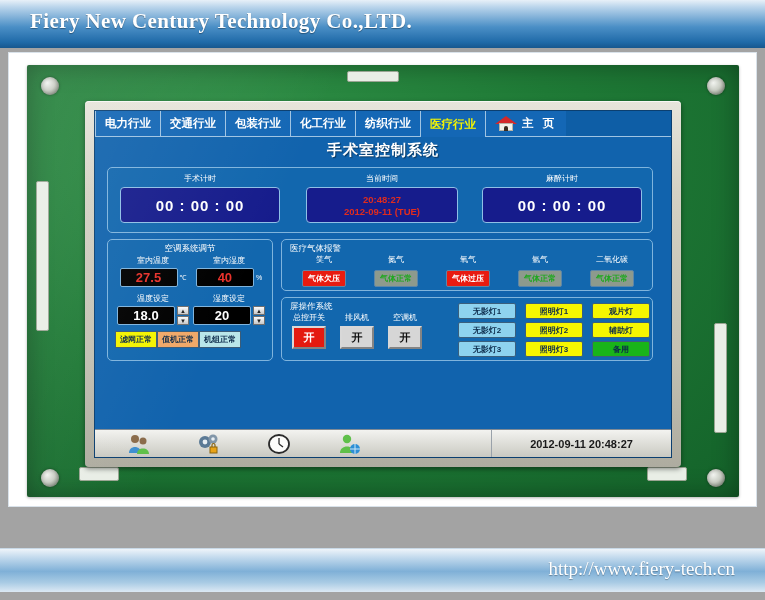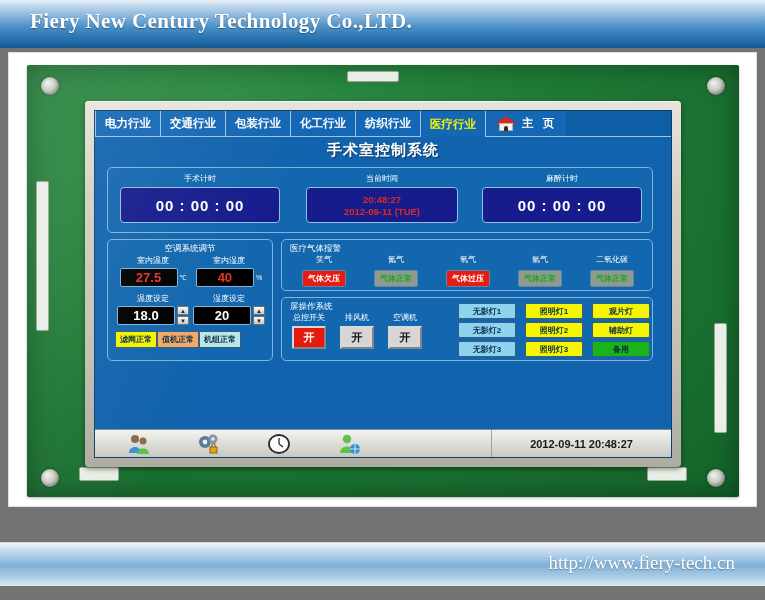--- a/index.html
+++ b/index.html
@@ -2,21 +2,21 @@
 <html><head>
 <meta charset="utf-8">
 <style>
   * { box-sizing: border-box; margin: 0; padding: 0; }
   body {
     width: 765px; height: 600px;
     font-family: "Liberation Sans", sans-serif;
     background: #ffffff;
     overflow: hidden;
   }
-  .page { position: relative; width: 765px; height: 600px; background: #737373; }
+  .page { position: relative; width: 765px; height: 600px; background: #a3a3a3; }
 
   
   .banner {
     position: absolute; left: 0; top: 0; width: 765px; height: 48px;
     background: linear-gradient(to bottom, #e8f0f8 0%, #bcd6ec 14%, #4b8fc6 56%, #1f6aa8 88%, #16578e 100%);
   }
   .banner-title {
     position: absolute; left: 30px; top: 9px;
     font-family: "Liberation Serif", serif;
     font-size: 21px; font-weight: bold; color: #ffffff;
@@ -237,21 +237,21 @@
   .sb-icons { display: flex; align-items: center; gap: 46px; padding-left: 32px; flex: 1; }
   .sb-ico { width: 24px; height: 22px; position: relative; }
   .sb-time {
     width: 180px; height: 100%; border-left: 1px solid #9aa2aa;
     display: flex; align-items: center; justify-content: center;
     font-size: 11px; font-weight: bold; color: #1a1a1a;
   }
 
   
   .footer {
-    position: absolute; left: 0; bottom: 14px; width: 765px; height: 44px;
+    position: absolute; left: 0; bottom: 8px; width: 765px; height: 44px;
     background: linear-gradient(to bottom, #eef4fa 0%, #c6dcee 18%, #7fb0d7 52%, #a9cbe4 78%, #dce9f4 100%);
     border-top: 1px solid #c8d8e6;
   }
   .footer-url {
     position: absolute; right: 30px; top: 9px;
     font-family: "Liberation Serif", serif;
     font-size: 19px; color: #ffffff; font-weight: normal;
     text-shadow: 0 1px 1px rgba(0,0,0,.3);
   }
 </style>

